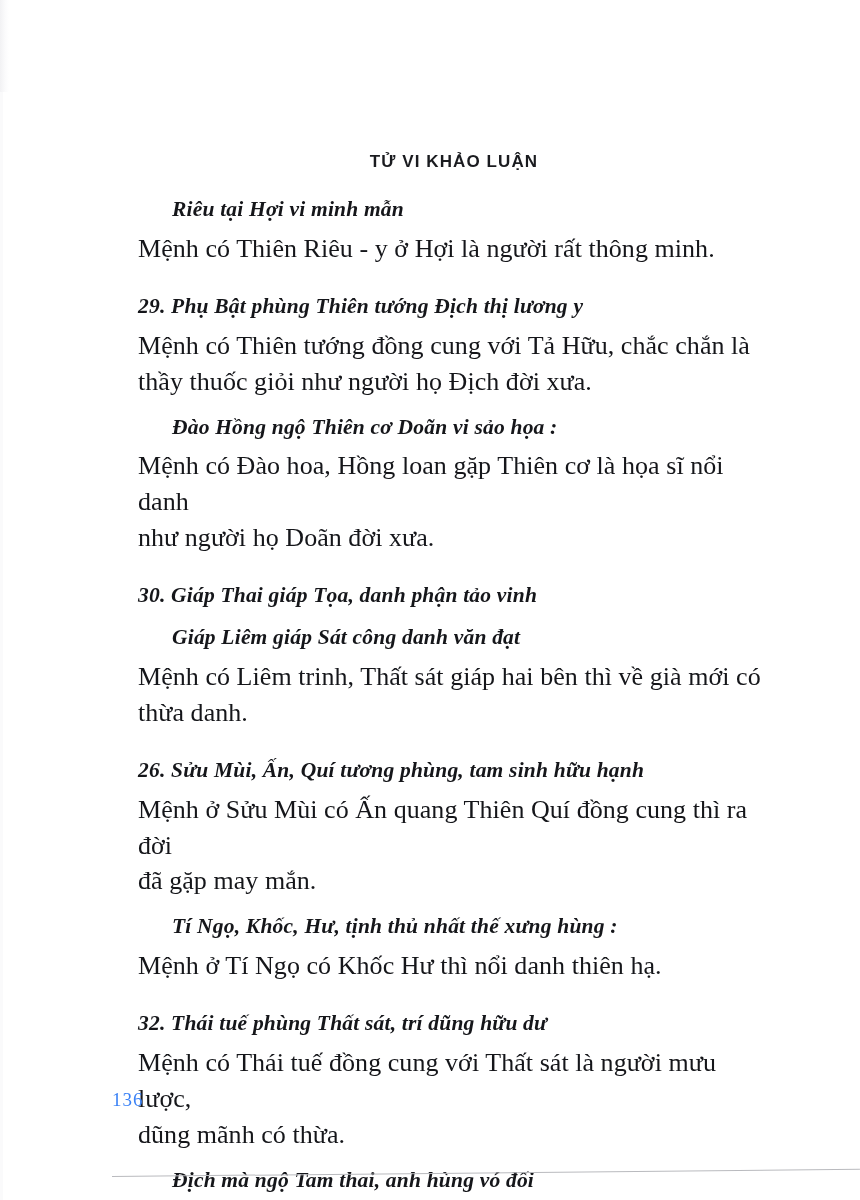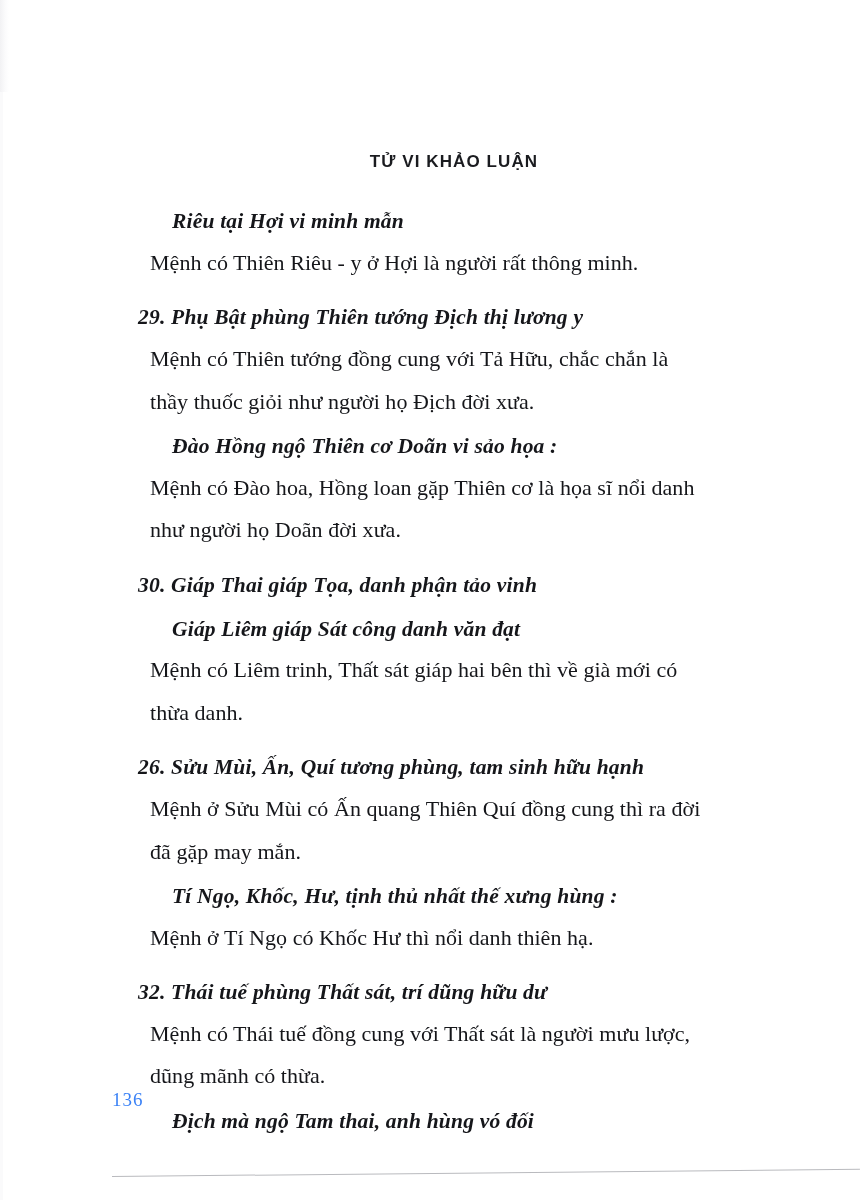--- a/index.html
+++ b/index.html
@@ -56,30 +56,30 @@
     margin: 0 0 26px 0;
   }
   .block.tight {
     margin-bottom: 14px;
   }
   .heading {
     font-style: italic;
     font-weight: 700;
     font-size: 21.5px;
     line-height: 1.30;
-    margin: 16px 0 7px 0;
+    margin: 4px 0 7px 0;
     letter-spacing: 0.2px;
   }
   .heading.indent {
     text-indent: 34px;
   }
   .body {
-    font-size: 22px;
+    font-size: 26px;
     line-height: 1.38;
-    margin: 12px;
+    margin: 0;
     letter-spacing: 0.05px;
   }
   .body + .body {
     margin-top: 0;
   }
   .folio {
     position: absolute;
     left: 112px;
     top: 1089px;
     font-family: Liberation Serif, serif;

